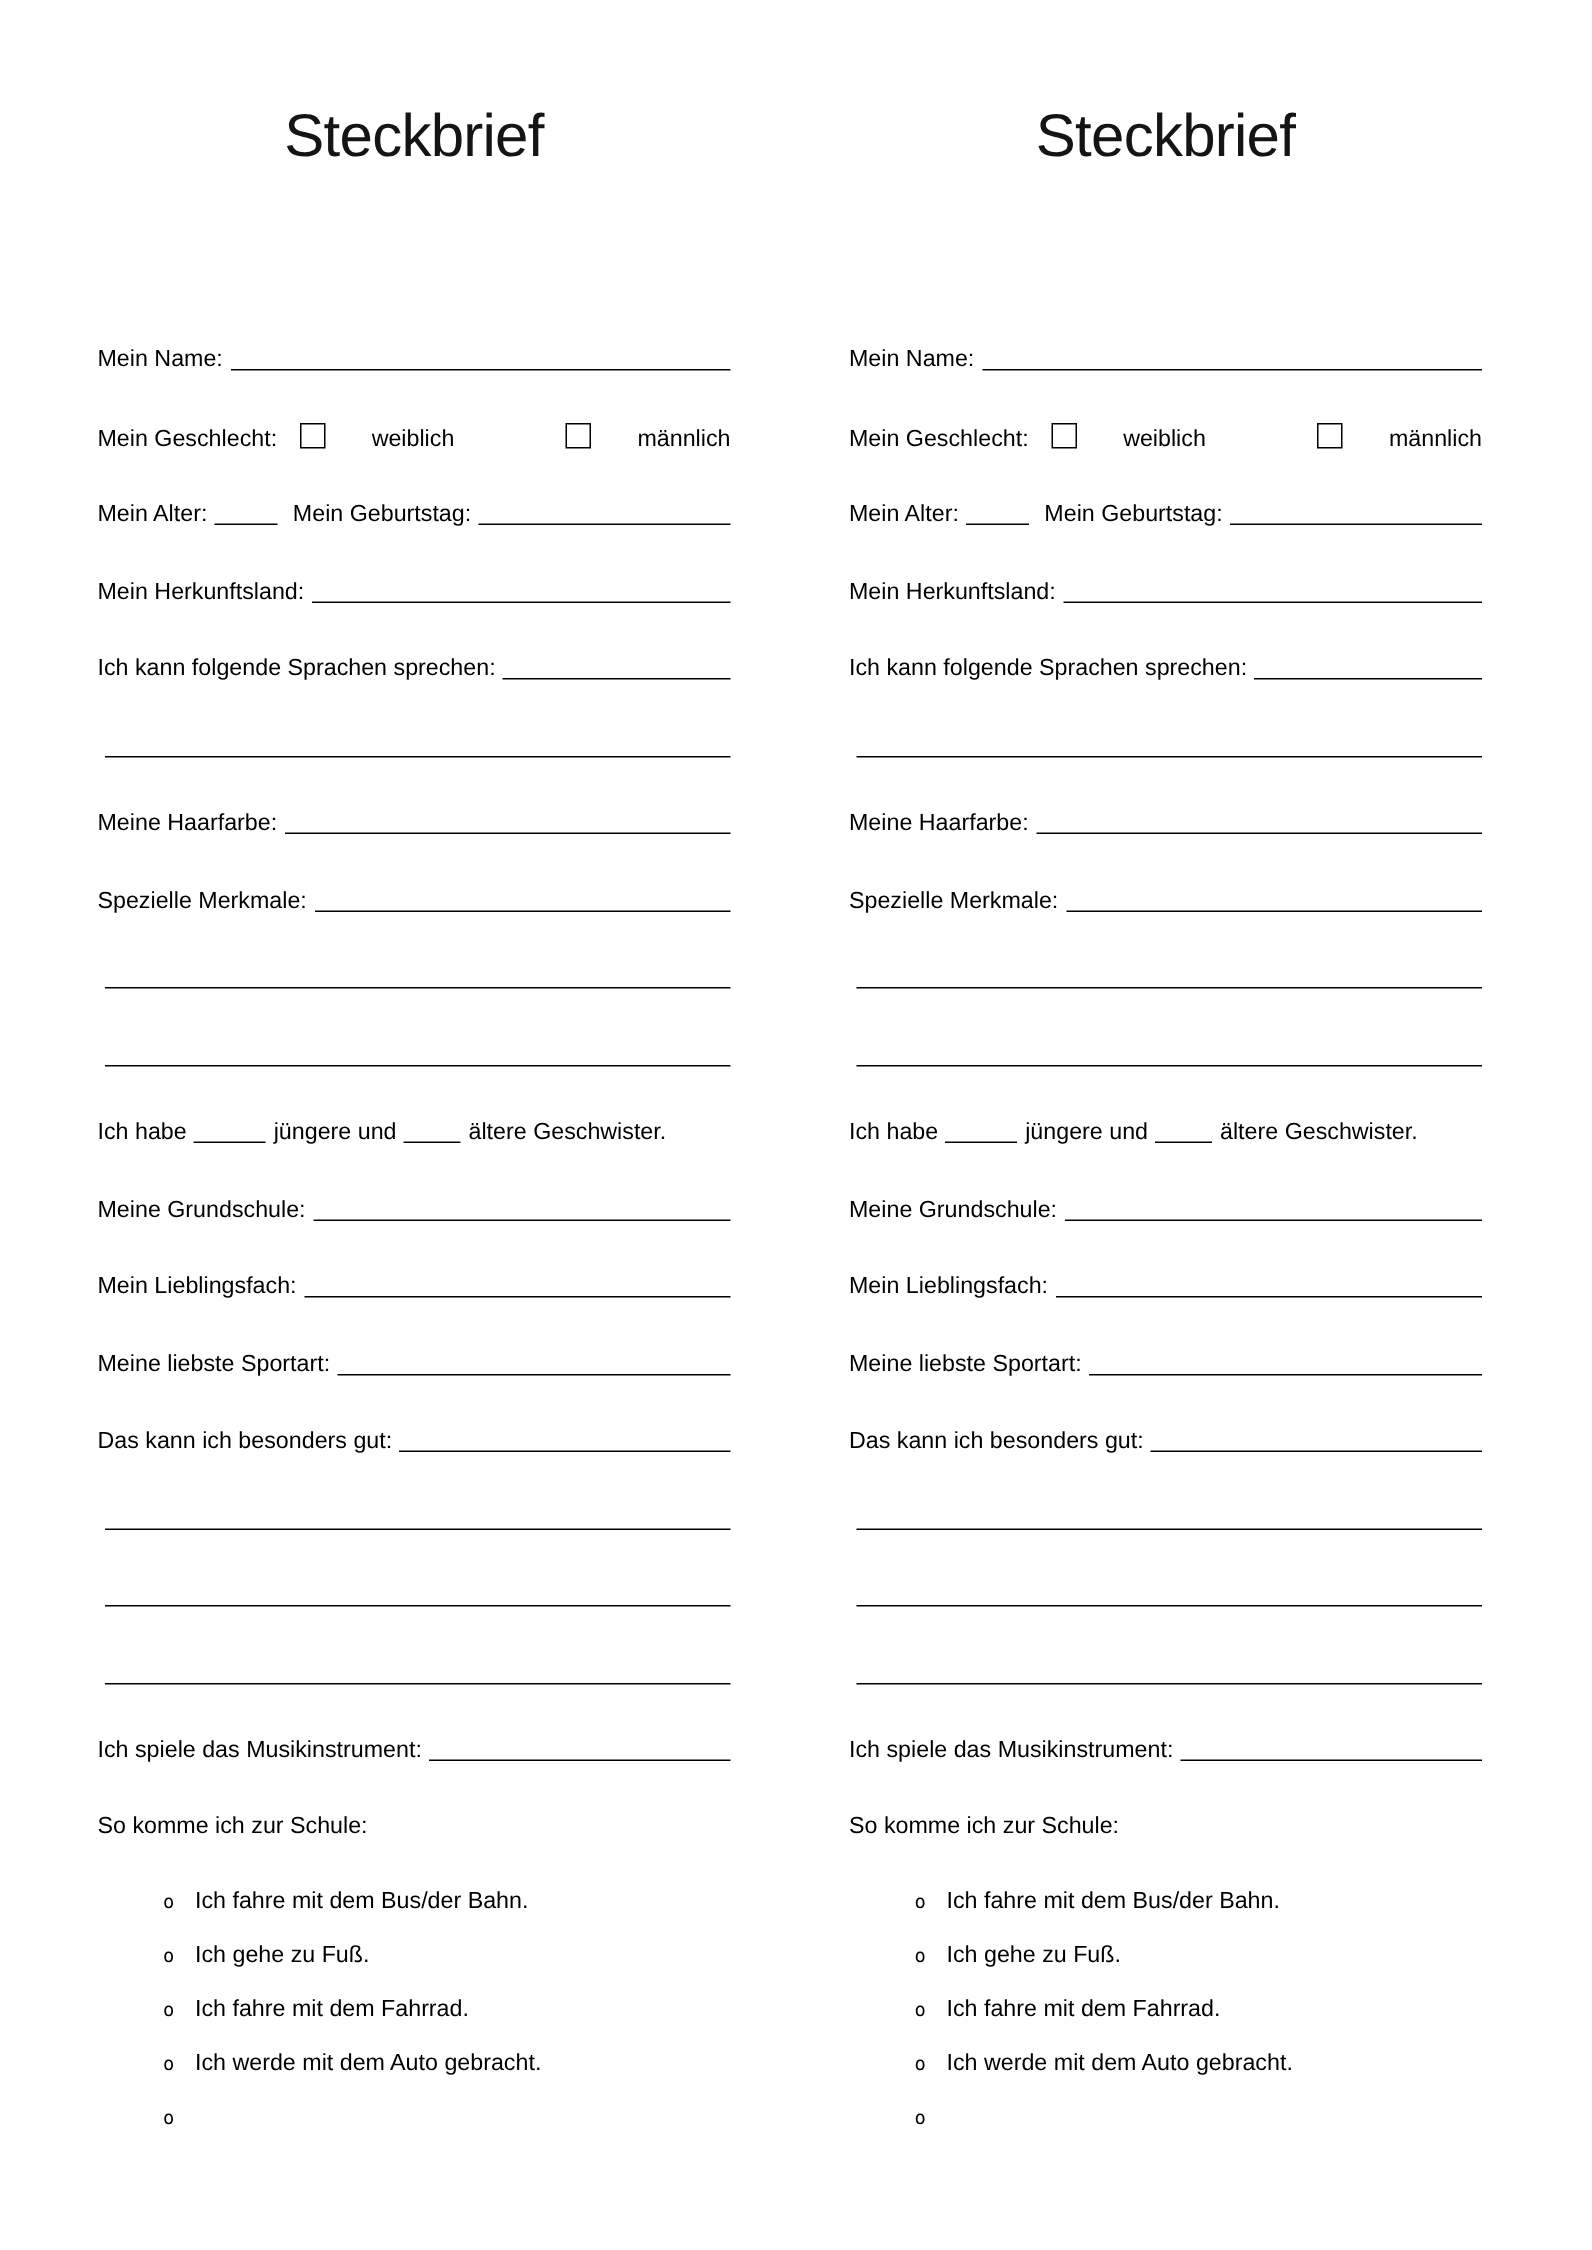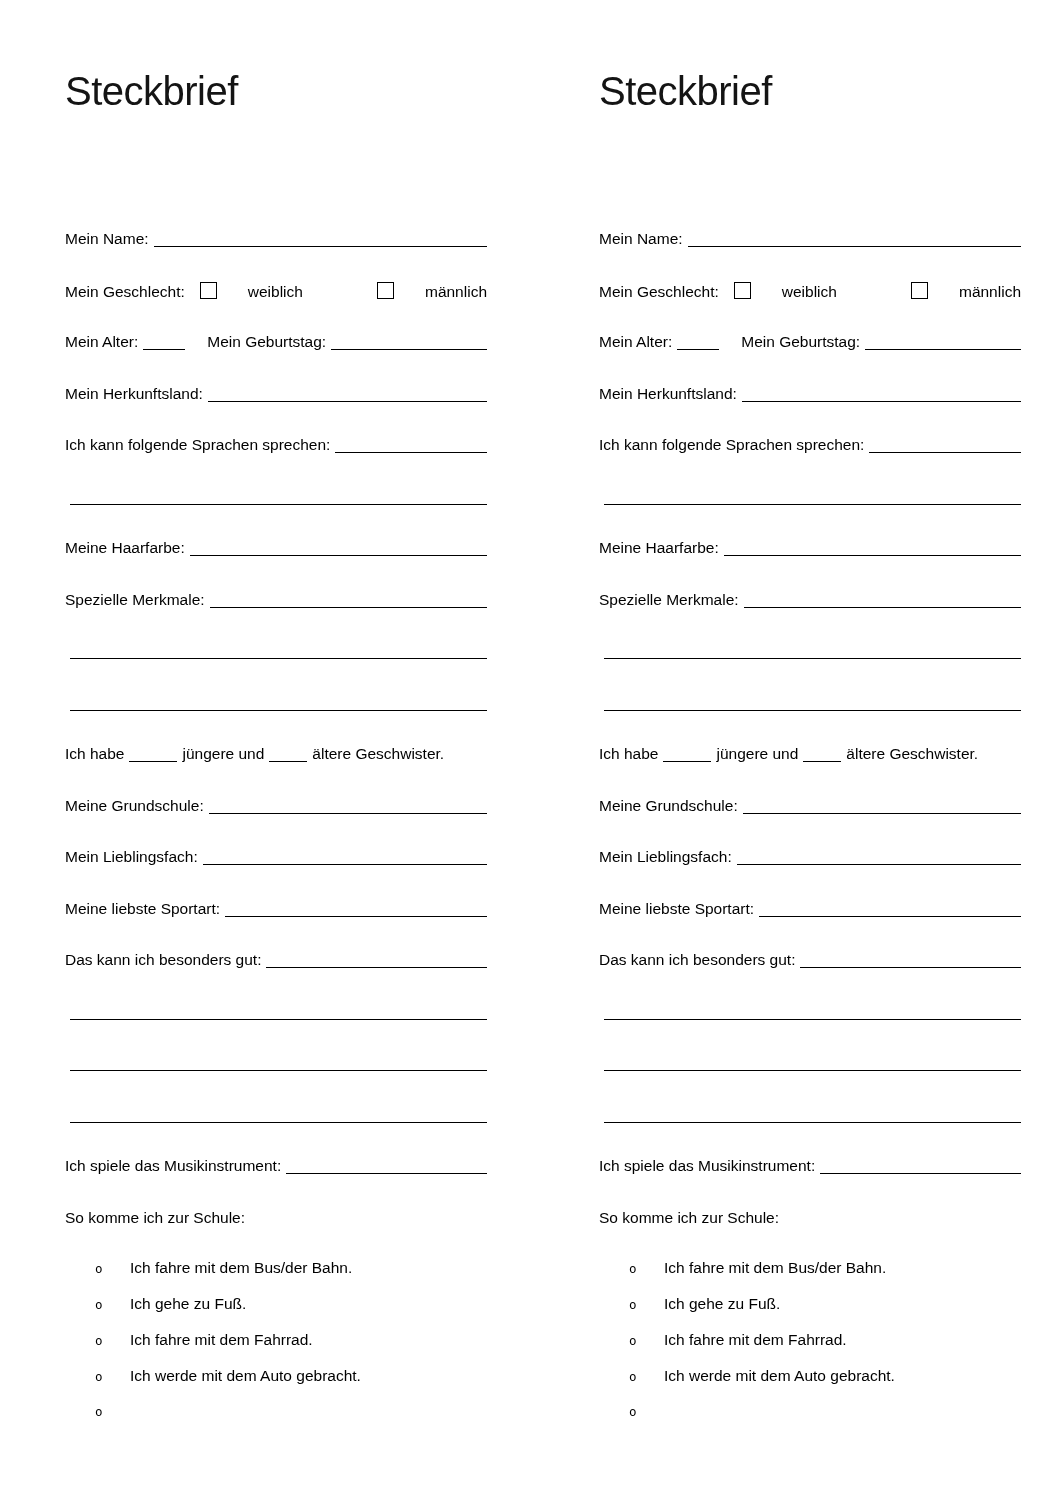--- a/index.html
+++ b/index.html
@@ -3,24 +3,25 @@
 <meta charset="utf-8">
 <style>
   html, body { margin: 0; padding: 0; background: #ffffff; }
   .page {
     width: 1061px;
     height: 1500px;
     box-sizing: border-box;
     background: #ffffff;
     padding: 68px 57px 0 65px;
     display: flex;
-    gap: 112px;
+    gap: 79px;
     overflow: hidden;
     font-family: "Liberation Sans", sans-serif;
     color: #000000;
+    text-align: center;
   }
   .column { width: 422px; flex: 0 0 422px; }
   .title {
     font-size: 40px;
     font-weight: 400;
     line-height: 46px;
     margin: 0 0 114px 0;
     color: #141414;
     letter-spacing: -0.5px;
   }
@@ -48,21 +49,21 @@
     display: block;
     width: 15px;
     height: 15px;
     border: 1.7px solid #000000;
     transform: translateY(2px);
     flex: 0 0 auto;
   }
   .cb-first { margin-left: 15px; }
   .cb-right { margin-left: auto; }
   .opt { margin-left: 31px; }
-  .ml10 { margin-left: 22px; }
+  .ml10 { margin-left: 10px; }
   .commute-list { list-style: none; margin: 0; padding: 0; }
   .commute-item {
     display: flex;
     align-items: baseline;
     height: 20px;
     line-height: 20px;
     margin-bottom: 16px;
     padding-left: 30px;
     font-size: 15.5px;
   }

